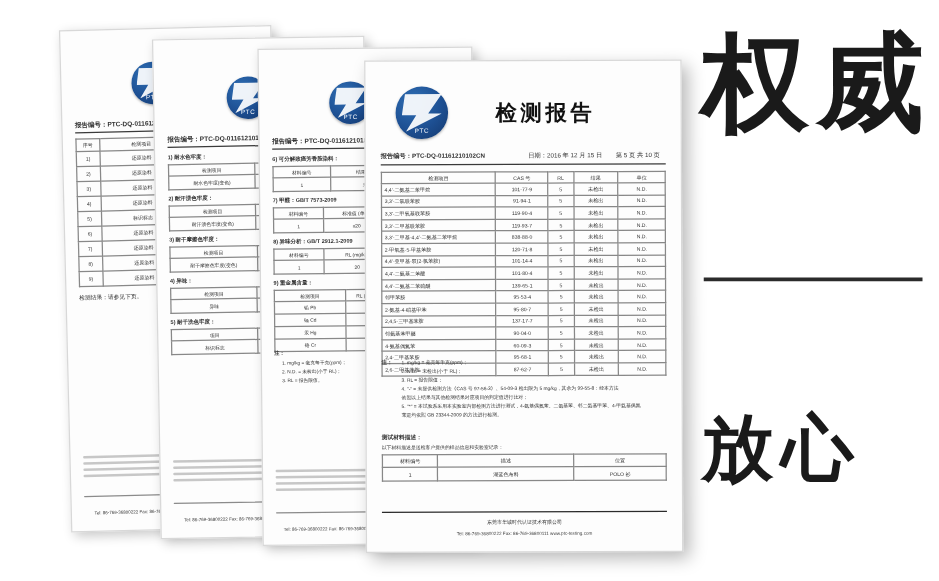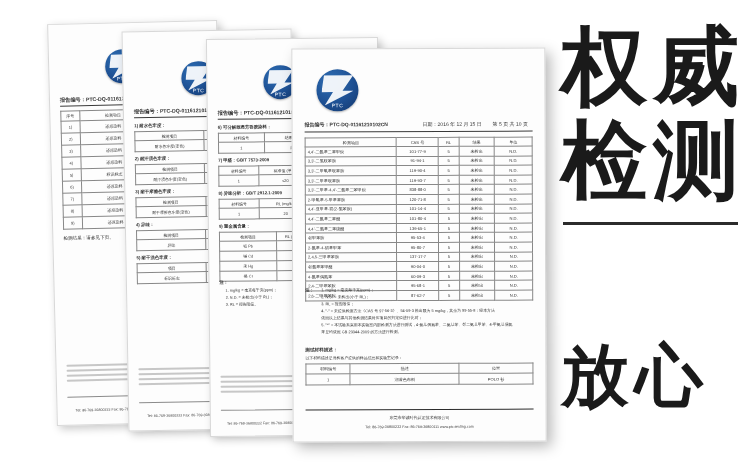--- a/index.html
+++ b/index.html
@@ -320,20 +320,21 @@
     <div class="bar" style="left:10px;top:351px;width:116px;"></div>
     <div class="bar d" style="left:10px;top:370px;width:150px;height:1px;"></div>
     <div class="txt" style="left:16px;top:382px;font-size:3.6px;color:#444;">Tel: 86-769-36800222    Fax: 86-769-36800111</div>
   </div>
 
   <div class="sheet s4">
     <div class="logo" style="left:24px;top:20px;width:42px;height:42px;">
       <div class="sw"></div>
         <div class="ptc">PTC</div>
     </div>
+    <div class="ttl" style="left:104px;top:30px;font-size:17px;letter-spacing:3px;font-family:'Liberation Serif',serif;">检测报告</div>
 
     <div class="txt" style="left:12px;top:72px;font-size:5px;font-weight:bold;">
       <span>报告编号：</span><span>PTC-DQ-01161210102CN</span>
     </div>
     <div class="txt" style="left:130px;top:72px;font-size:5px;">
       <span>日期：</span><span>2016 年 12 月 15 日</span>
     </div>
     <div class="txt" style="left:200px;top:72px;font-size:5px;">
       <span>第 5 页</span>&nbsp;<span>共 10 页</span>
     </div>
@@ -490,18 +491,17 @@
     </tbody>
       </table>
 
     <div class="line" style="left:12px;top:360px;width:228px;background:#2b2b2b;"></div>
     <div class="txt" style="left:12px;top:366px;width:228px;text-align:center;font-size:4px;color:#333;">东莞市华诚时代认证技术有限公司</div>
     <div class="txt" style="left:12px;top:376px;width:228px;text-align:center;font-size:3.7px;color:#444;">Tel: 86-769-36800222    Fax: 86-769-36800111    www.ptc-testing.com</div>
   </div>
 
   <div class="slogan">
     <div class="slg" style="left:10px;top:24px;font-size:86px;letter-spacing:6px;">权威</div>
-    <div class="slg" style="left:10px;top:118px;font-size:86px;letter-spacing:6px;">检测</div>
     <div class="rule" style="left:12px;top:222px;width:175px;height:3px;"></div>
-    <div class="slg" style="left:10px;top:342px;font-size:68px;letter-spacing:6px;">放心</div>
+    <div class="slg" style="left:10px;top:330px;font-size:58px;letter-spacing:6px;">放心</div>
   </div>
 
 </div>
 
 </body></html>

